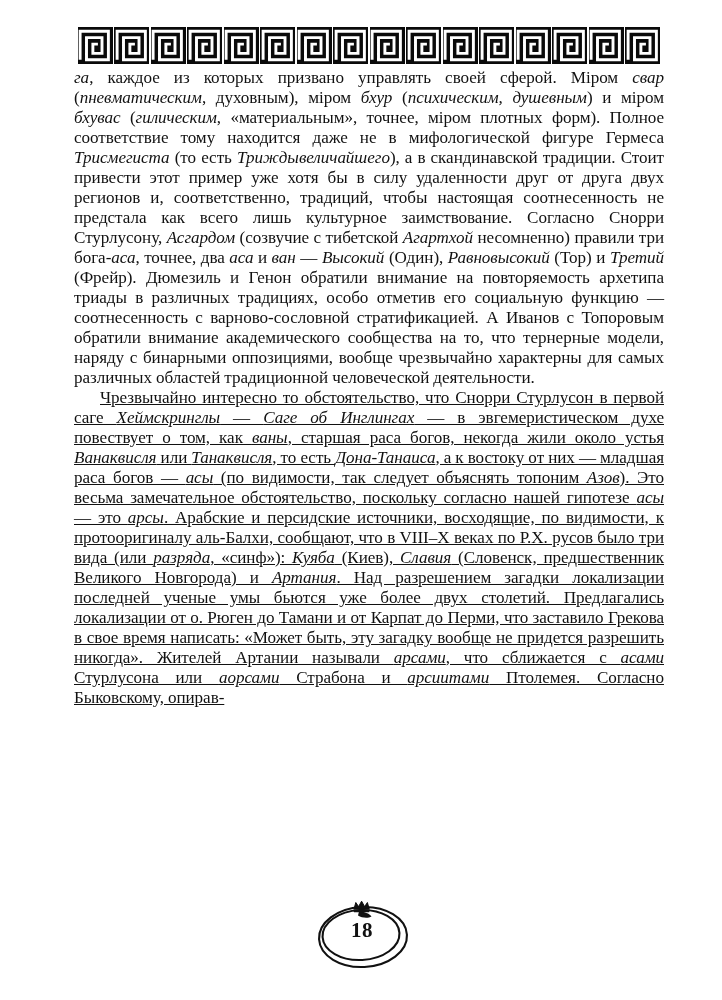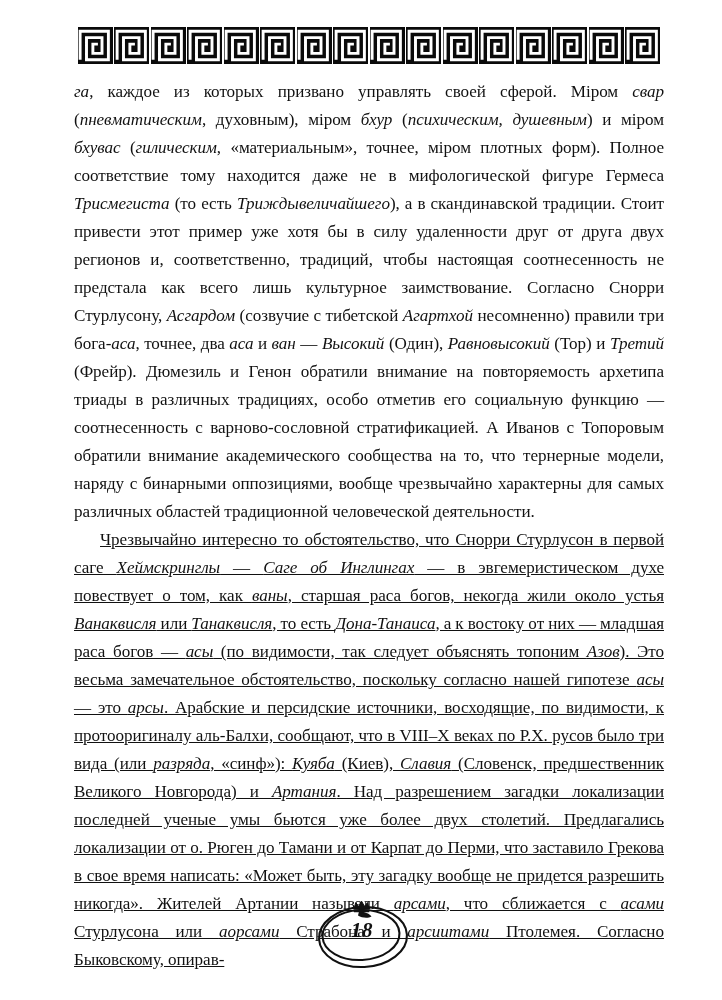--- a/index.html
+++ b/index.html
@@ -54,24 +54,24 @@
   .meander-unit svg {
     display: block;
     width: 100%;
     height: 100%;
   }
 
   
   .text-body {
     position: absolute;
     left: 74px;
-    top: 78px;
+    top: 68px;
     width: 590px;
     font-size: 17.1px;
-    line-height: 28px;
+    line-height: 20px;
     text-align: justify;
     text-justify: inter-word;
     letter-spacing: -0.05px;
     word-spacing: -0.2px;
     hyphens: manual;
   }
   .text-body p {
     margin: 0;
     padding: 0;
     text-indent: 0;
@@ -103,21 +103,20 @@
     width: 104px;
     height: 80px;
   }
   .page-number-text {
     position: absolute;
     left: 0;
     top: 25px;
     width: 104px;
     text-align: center;
     font-family: "Liberation Serif", "DejaVu Serif", serif;
-    font-style: italic;
     font-size: 21px;
     font-weight: 700;
     color: #111111;
     letter-spacing: 0.5px;
   }
 </style>
 </head>
 <body>
 
 <div class="page">

